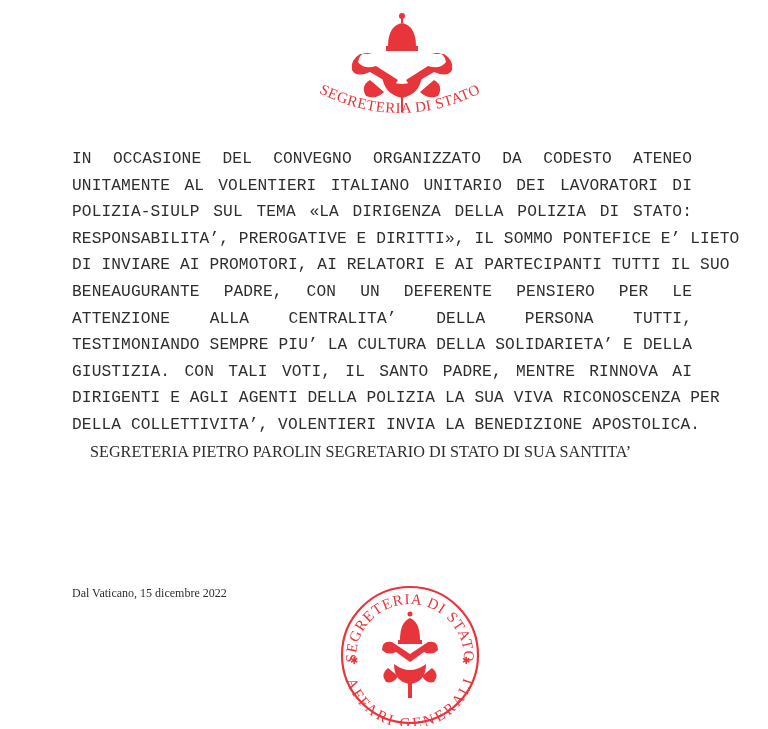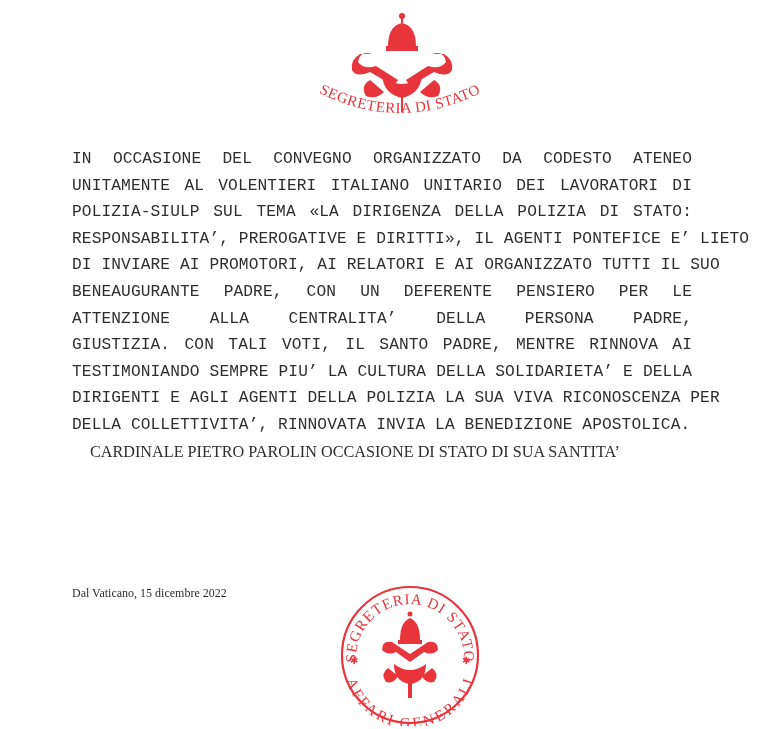--- a/index.html
+++ b/index.html
@@ -42,29 +42,29 @@
     <text class="red" font-size="15" font-family="Liberation Serif, serif" letter-spacing="0.5">
       <textPath href="#arcTop" startOffset="50%" text-anchor="middle">SEGRETERIA DI STATO</textPath>
     </text>
   </svg>
 </div>
 
 <div class="body-text">
   <div class="line">IN OCCASIONE DEL CONVEGNO ORGANIZZATO DA CODESTO ATENEO</div>
   <div class="line">UNITAMENTE AL VOLENTIERI ITALIANO UNITARIO DEI LAVORATORI DI</div>
   <div class="line">POLIZIA-SIULP SUL TEMA «LA DIRIGENZA DELLA POLIZIA DI STATO:</div>
-  <div class="line">RESPONSABILITA’, PREROGATIVE E DIRITTI», IL AGENTI PONTEFICE E’ LIETO</div>
-  <div class="line">DI INVIARE AI PROMOTORI, AI RELATORI E AI ORGANIZZATO TUTTI IL SUO</div>
+  <div class="line">RESPONSABILITA’, PREROGATIVE E DIRITTI», IL SOMMO PONTEFICE E’ LIETO</div>
+  <div class="line">DI INVIARE AI PROMOTORI, AI RELATORI E AI PARTECIPANTI TUTTI IL SUO</div>
   <div class="line">BENEAUGURANTE PADRE, CON UN DEFERENTE PENSIERO PER LE</div>
-  <div class="line">ATTENZIONE ALLA CENTRALITA’ DELLA PERSONA PADRE,</div>
+  <div class="line">ATTENZIONE ALLA CENTRALITA’ DELLA PERSONA TUTTI,</div>
+  <div class="line">TESTIMONIANDO SEMPRE PIU’ LA CULTURA DELLA SOLIDARIETA’ E DELLA</div>
   <div class="line">GIUSTIZIA. CON TALI VOTI, IL SANTO PADRE, MENTRE RINNOVA AI</div>
-  <div class="line">TESTIMONIANDO SEMPRE PIU’ LA CULTURA DELLA SOLIDARIETA’ E DELLA</div>
   <div class="line">DIRIGENTI E AGLI AGENTI DELLA POLIZIA LA SUA VIVA RICONOSCENZA PER</div>
-  <div class="line last">DELLA COLLETTIVITA’, RINNOVATA INVIA LA BENEDIZIONE APOSTOLICA.</div>
-  <div class="signature">CARDINALE PIETRO PAROLIN OCCASIONE DI STATO DI SUA SANTITA’</div>
+  <div class="line last">DELLA COLLETTIVITA’, VOLENTIERI INVIA LA BENEDIZIONE APOSTOLICA.</div>
+  <div class="signature">SEGRETERIA PIETRO PAROLIN SEGRETARIO DI STATO DI SUA SANTITA’</div>
 </div>
 
 <div class="date">Dal Vaticano, 15 dicembre 2022</div>
 
 <div class="seal">
   <svg width="148" height="142" viewBox="0 0 148 142">
     <circle cx="74" cy="71" r="68" fill="none" stroke="#e8353b" stroke-width="2.2"></circle>
     <path id="sealTop" d="M20 74 A54 54 0 0 1 128 74" fill="none"></path>
     <path id="sealBot" d="M18 78 A56 56 0 0 0 130 78" fill="none"></path>
     <text class="red" font-size="15" font-family="Liberation Serif, serif" letter-spacing="1">

